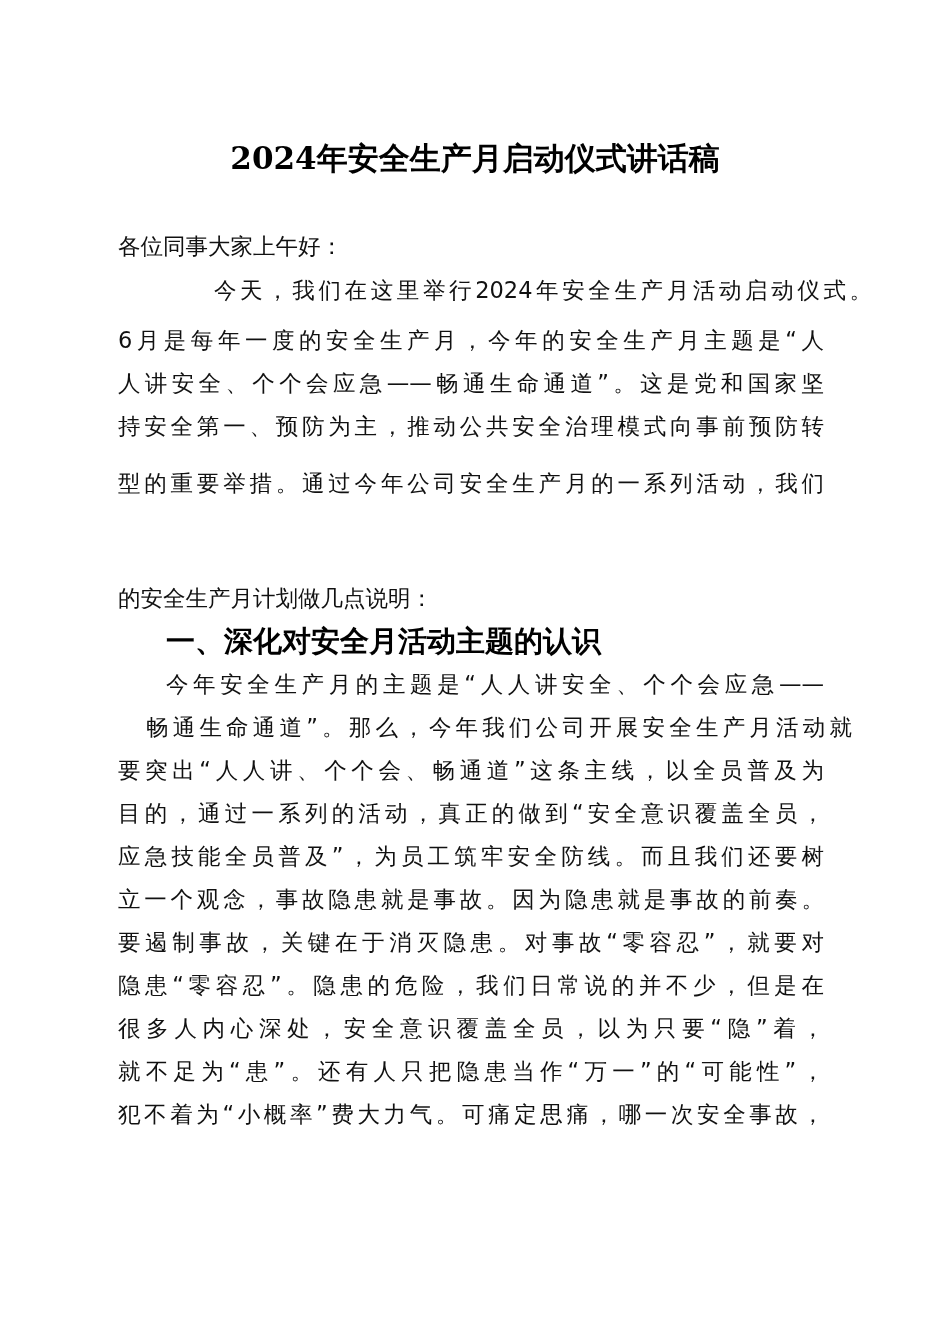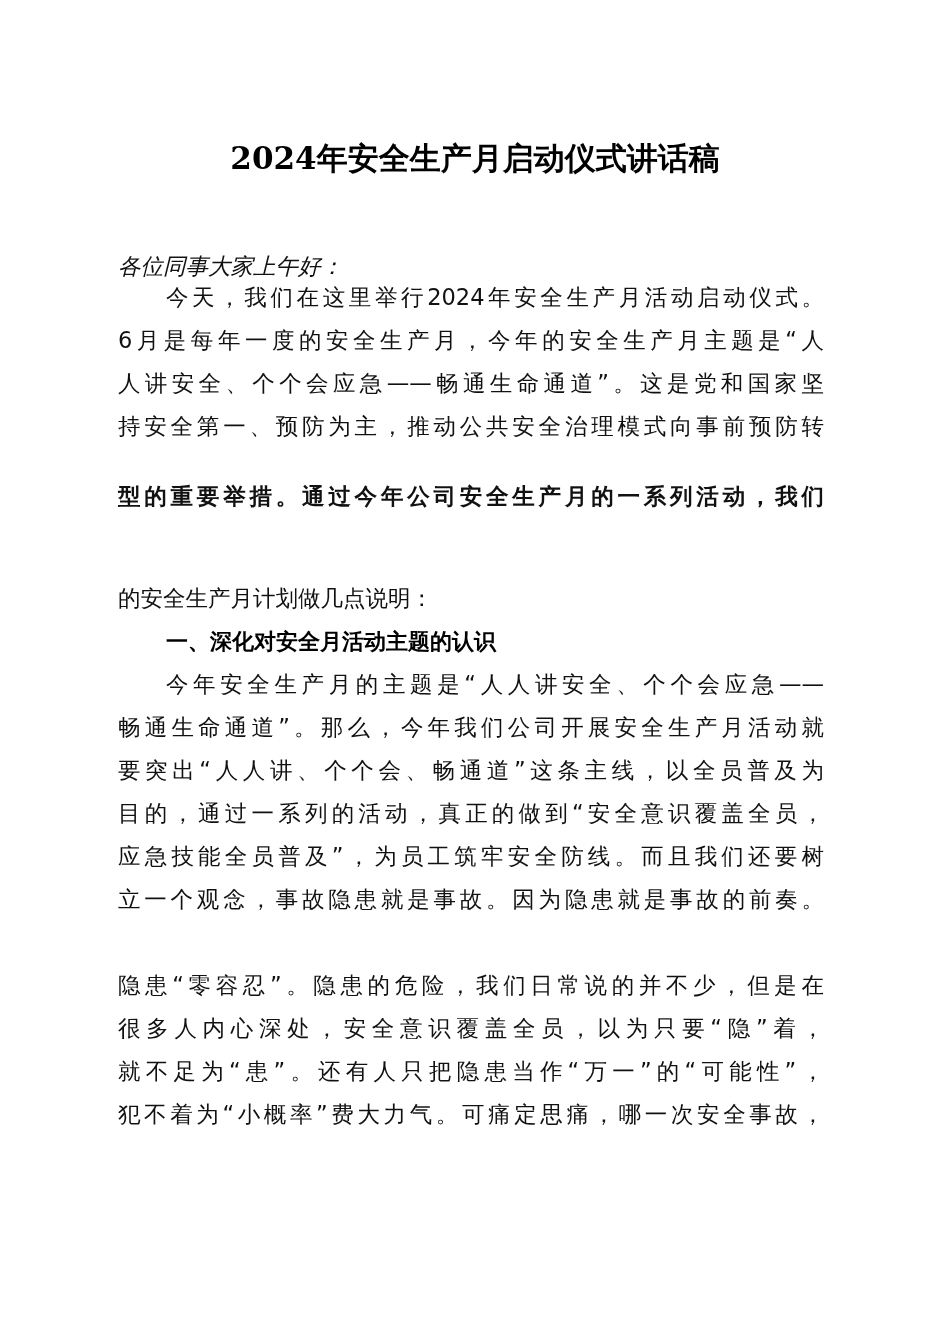--- a/index.html
+++ b/index.html
@@ -14,43 +14,44 @@
     position:absolute; left:118px; width:706px; height:37px;
     font-family:"DejaVu Sans", "Liberation Sans", sans-serif;
     font-size:22.5px; line-height:37px; color:#111; white-space:nowrap;
     text-align:justify; text-align-last:justify;
   }
   .line.last { text-align-last:left; }
   .line.indent { left:166px; width:658px; }
   .heading {
     position:absolute; left:166px; height:37px;
     font-family:"DejaVu Sans", "Liberation Sans", sans-serif; font-weight:bold;
-    font-size:22px; line-height:37px; color:#000; white-space:nowrap;text-align:center;
+    font-size:29px; line-height:37px; color:#000; white-space:nowrap;text-align:center;
   }
 </style>
 </head>
 <body>
 
 <div class="page">
   <div class="title">2024年安全生产月启动仪式讲话稿</div>
 
-  <div class="line last" style="top:248px;font-style:italic;">各位同事大家上午好：</div>
+  <div class="line last" style="top:228px;">各位同事大家上午好：</div>
 
-  <div class="line indent" style="top:279px;">今天，我们在这里举行2024年安全生产月活动启动仪式。</div>
+  <div class="line indent" style="top:272px;margin-left:48px;">今天，我们在这里举行2024年安全生产月活动启动仪式。</div>
   <div class="line" style="top:322px;">6月是每年一度的安全生产月，今年的安全生产月主题是“人</div>
   <div class="line" style="top:365px;">人讲安全、个个会应急——畅通生命通道”。这是党和国家坚</div>
   <div class="line" style="top:408px;">持安全第一、预防为主，推动公共安全治理模式向事前预防转</div>
-  <div class="line" style="top:478px;font-weight:bold;">型的重要举措。通过今年公司安全生产月的一系列活动，我们</div>
+  <div class="line" style="top:465px;">型的重要举措。通过今年公司安全生产月的一系列活动，我们</div>
   <div class="line last" style="top:580px;">的安全生产月计划做几点说明：</div>
 
   <div class="heading" style="top:623px;">一、深化对安全月活动主题的认识</div>
 
   <div class="line indent" style="top:666px;">今年安全生产月的主题是“人人讲安全、个个会应急——</div>
-  <div class="line" style="top:709px;">畅通生命通道”。那么，今年我们公司开展安全生产月活动就</div>
+  <div class="line" style="top:709px;margin-left:28px;">畅通生命通道”。那么，今年我们公司开展安全生产月活动就</div>
   <div class="line" style="top:752px;">要突出“人人讲、个个会、畅通道”这条主线，以全员普及为</div>
   <div class="line" style="top:795px;">目的，通过一系列的活动，真正的做到“安全意识覆盖全员，</div>
   <div class="line" style="top:838px;">应急技能全员普及”，为员工筑牢安全防线。而且我们还要树</div>
   <div class="line" style="top:881px;">立一个观念，事故隐患就是事故。因为隐患就是事故的前奏。</div>
+  <div class="line" style="top:924px;">要遏制事故，关键在于消灭隐患。对事故“零容忍”，就要对</div>
   <div class="line" style="top:967px;">隐患“零容忍”。隐患的危险，我们日常说的并不少，但是在</div>
   <div class="line" style="top:1010px;">很多人内心深处，安全意识覆盖全员，以为只要“隐”着，</div>
   <div class="line" style="top:1053px;">就不足为“患”。还有人只把隐患当作“万一”的“可能性”，</div>
   <div class="line" style="top:1096px;">犯不着为“小概率”费大力气。可痛定思痛，哪一次安全事故，</div>
 </div>
 
 </body></html>

